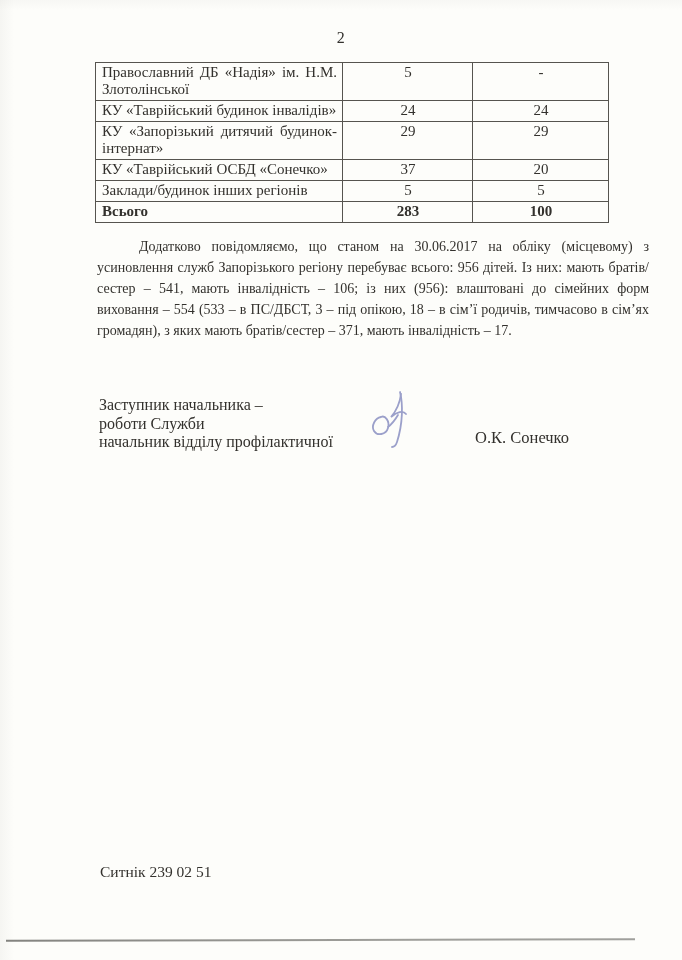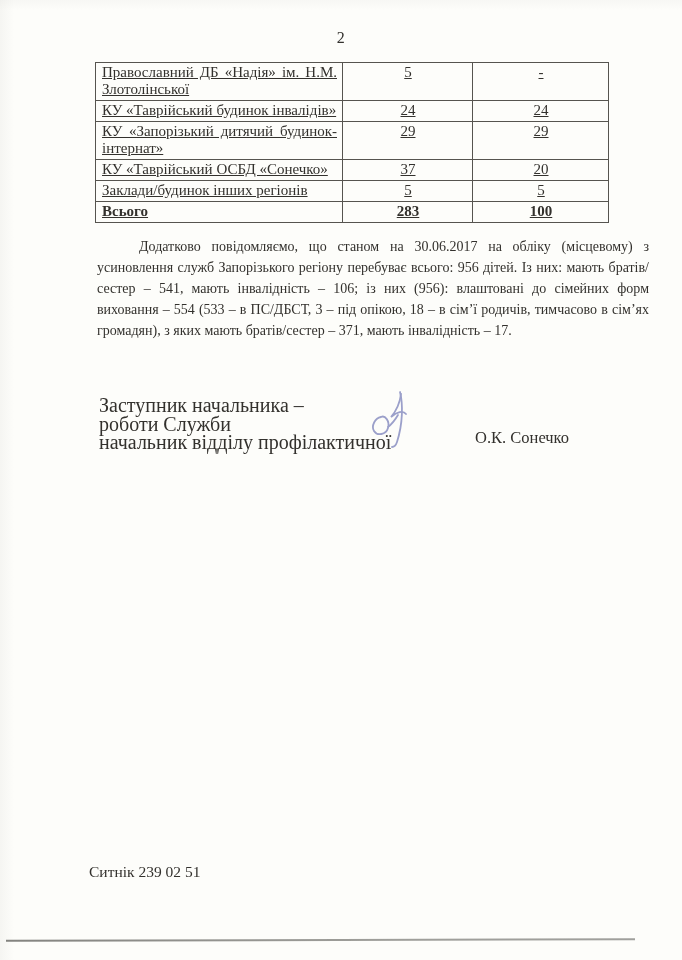--- a/index.html
+++ b/index.html
@@ -27,43 +27,42 @@
     width:513px;
     border-collapse:collapse;
     table-layout:fixed;
     font-size:15px;line-height:17px;
   }
   table.report td{
     border:1px solid #56544f;
     padding:1px 5px 2px 6px;
     vertical-align:top;
     word-break:normal;
-    text-decoration:underline;
   }
   table.report td.name-cell{text-align:justify;}
   table.report td.num-cell{text-align:center;}
   table.report tr.bold td{font-weight:bold;}
   .body-paragraph{
     position:absolute;left:97px;top:236px;width:552px;
     font-size:14px;line-height:21px;
     text-align:justify;text-indent:42px;
   }
   .sig-block{
     position:absolute;left:99px;top:396px;
-    font-size:20px;line-height:18.5px;
+    font-size:16px;line-height:18.5px;
   }
   .sig-name{
     position:absolute;left:475px;top:428px;
     font-size:16.5px;
   }
   .sig-ink{
     position:absolute;left:352px;top:381px;width:92px;height:82px;
   }
   .footer-contact{
-    position:absolute;left:89px;top:863px;
+    position:absolute;left:100px;top:863px;
     font-size:15.5px;
   }
   .scan-bottom-line{
     position:absolute;left:6px;top:939px;width:629px;height:2px;
     background:linear-gradient(to right, rgba(110,110,106,0.85), rgba(135,135,130,0.8) 60%, rgba(120,120,116,0.7));
     transform:rotate(-0.12deg);
   }
 </style>
 </head>
 <body>

